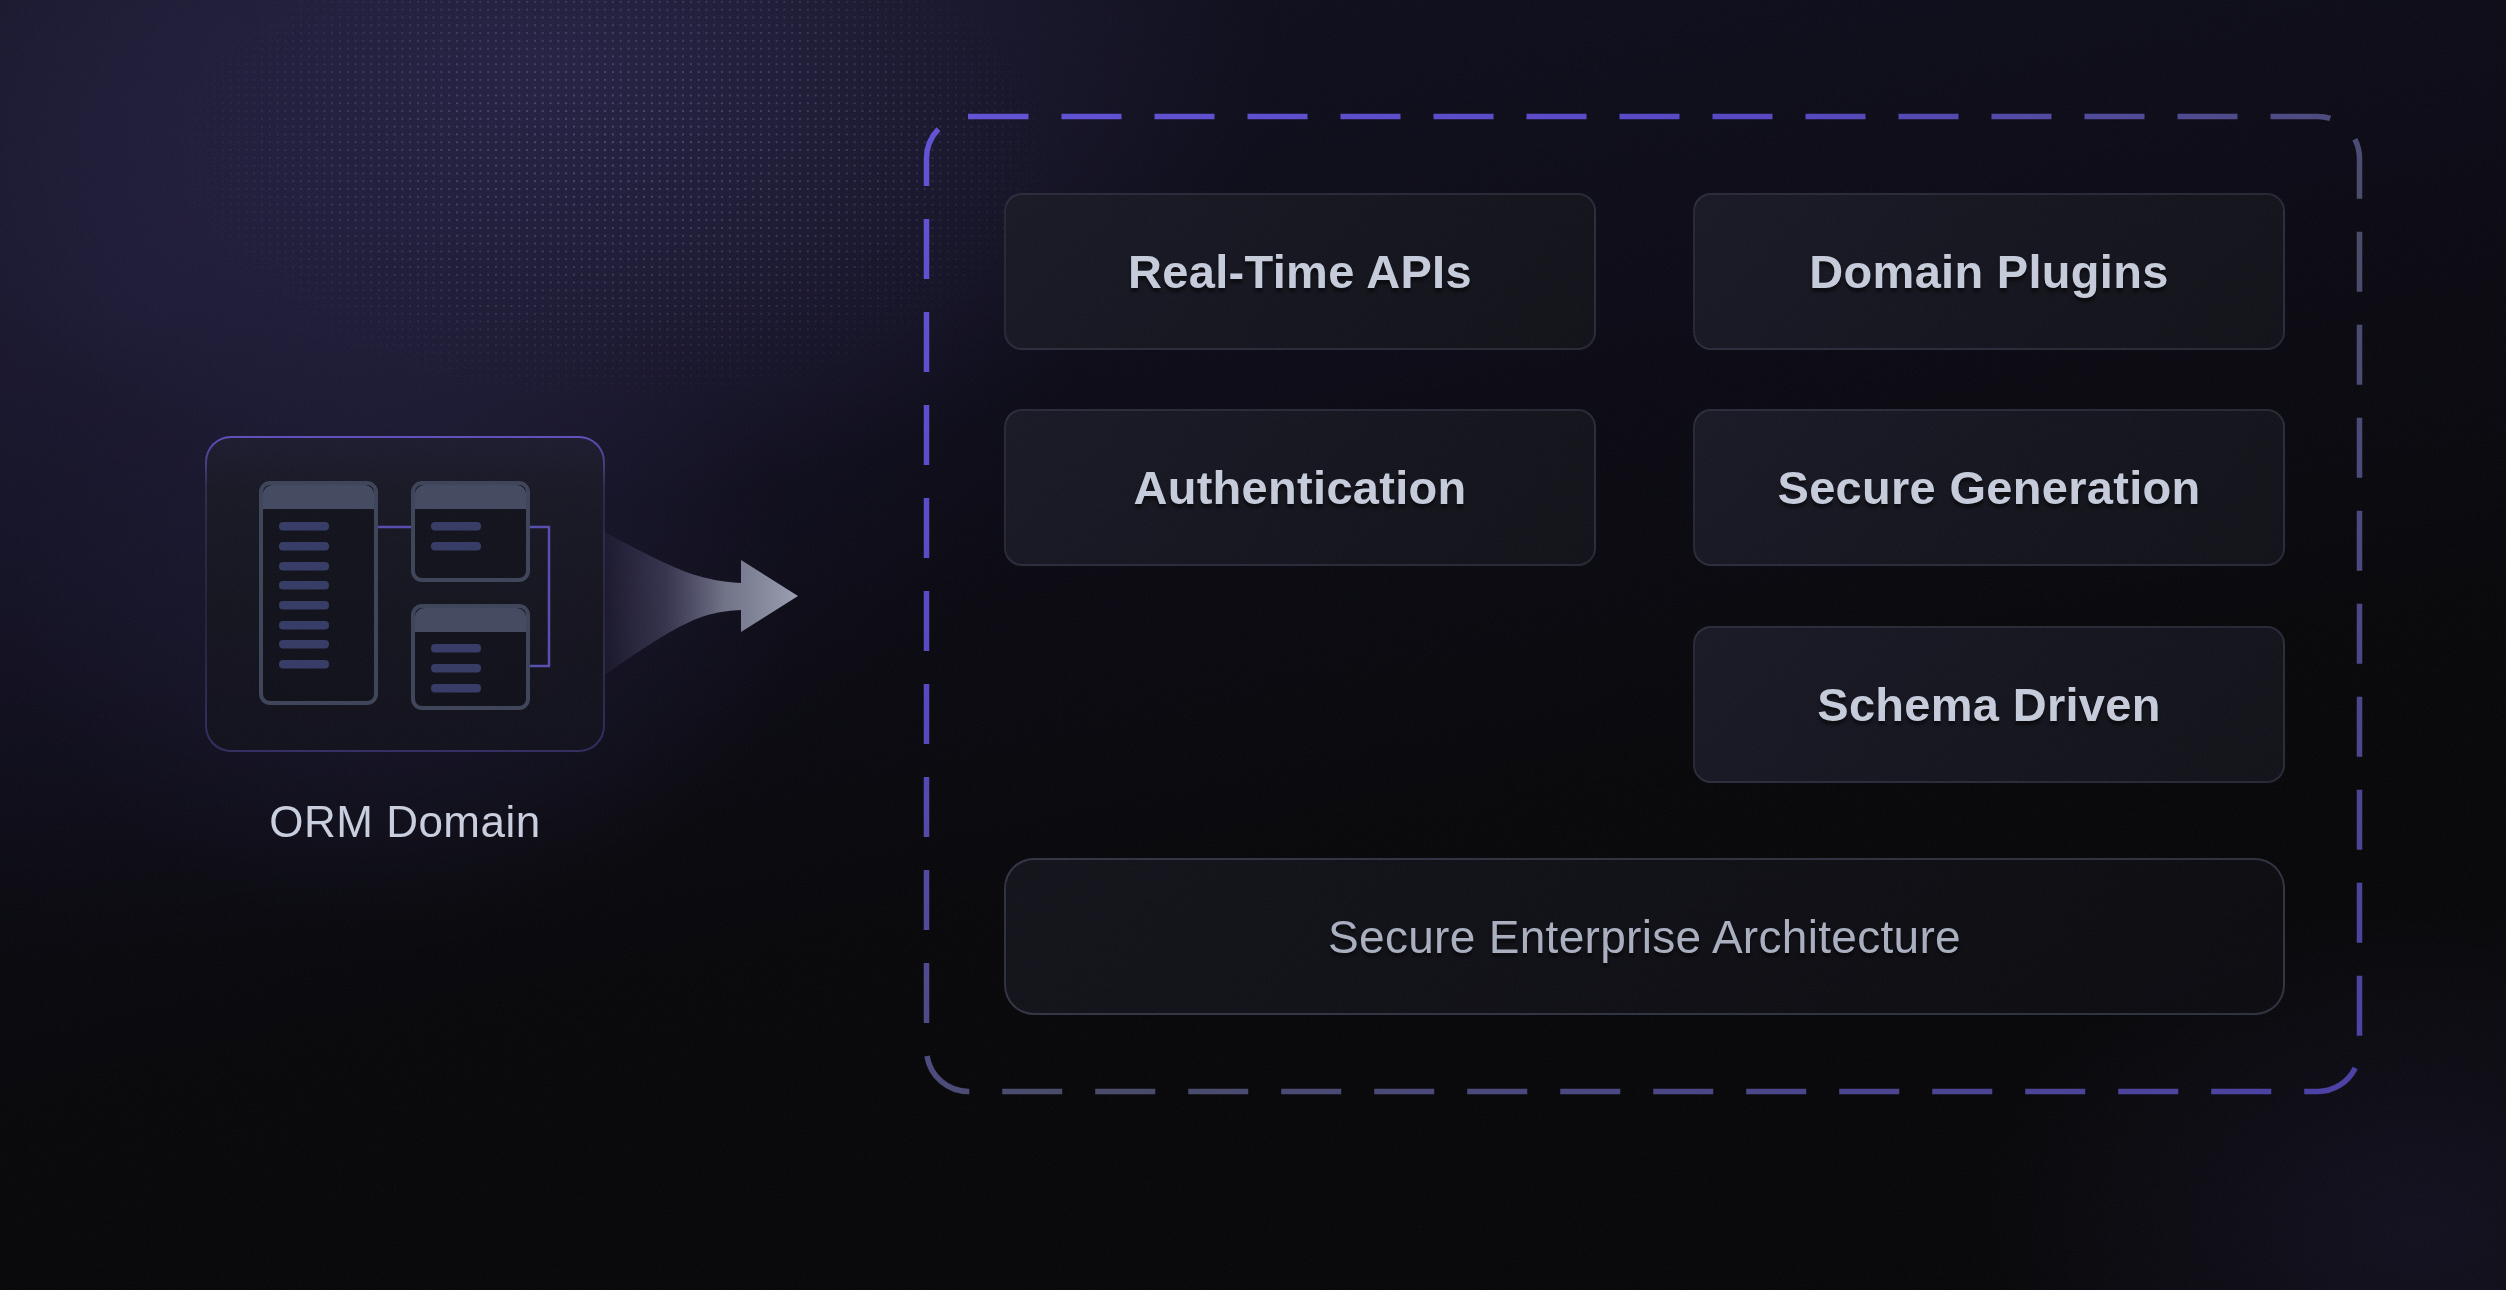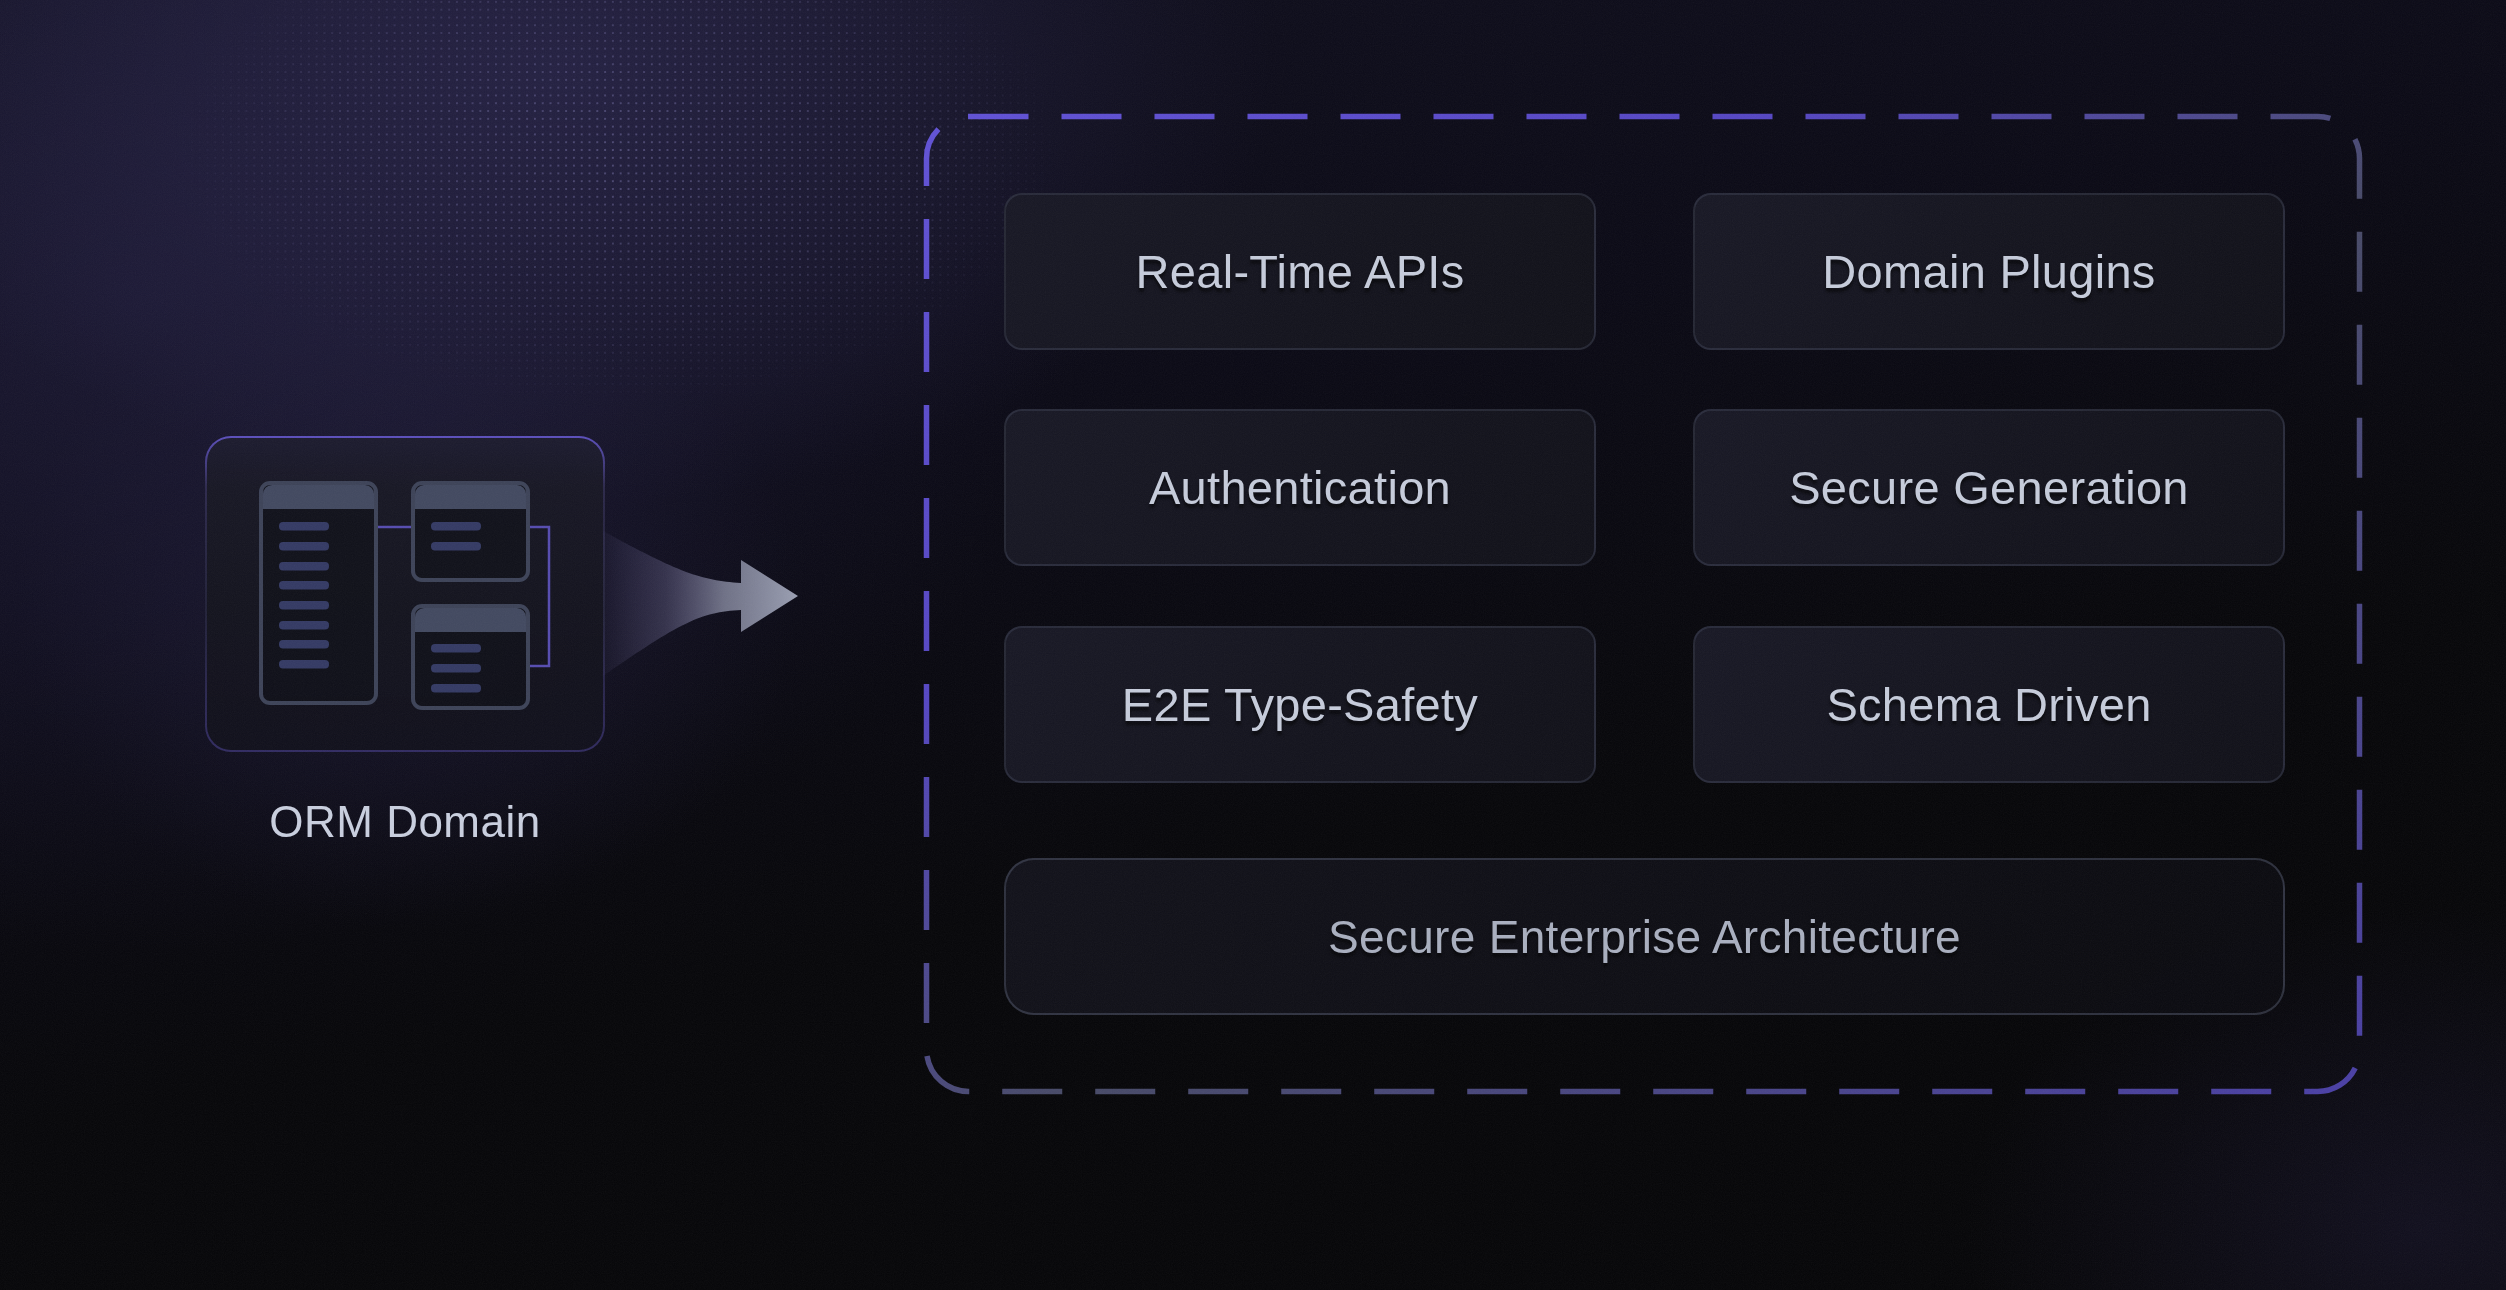--- a/index.html
+++ b/index.html
@@ -77,21 +77,21 @@
   .fbox {
     position: absolute;
     width: 592px; height: 157px;
     border-radius: 18px;
     border: 2px solid rgba(80,86,110,0.32);
     background: linear-gradient(135deg, #181825 0%, #13131d 55%, #101018 100%);
     display: flex;
     align-items: center;
     justify-content: center;
     font-size: 47px;
-    font-weight: 400;
+    font-weight: 700;
     letter-spacing: 0.3px;
     color: #c6ccdb;
     text-shadow: 0 4px 3px rgba(0,0,0,0.60);
   }
   .col1 { left: 81px; }
   .col2 { left: 770px; }
   .row1 { top: 80px; }
   .row2 { top: 296px; }
   .row3 { top: 513px; }
 
@@ -202,23 +202,20 @@
     </div>
     <div class="fbox col1 row2">
       <span>Authentication</span>
     </div>
     <div class="fbox col2 row1">
       <span>Domain Plugins</span>
     </div>
     <div class="fbox col2 row2">
       <span>Secure Generation</span>
     </div>
-    <div class="fbox col1 row3">
-      <span>E2E Type-Safety</span>
-    </div>
     <div class="fbox col2 row3">
       <span>Schema Driven</span>
     </div>
 
     <div class="fwide">
       <span>Secure Enterprise Architecture</span>
     </div>
   </div>
 
   <svg class="noise" width="2506" height="1290">

